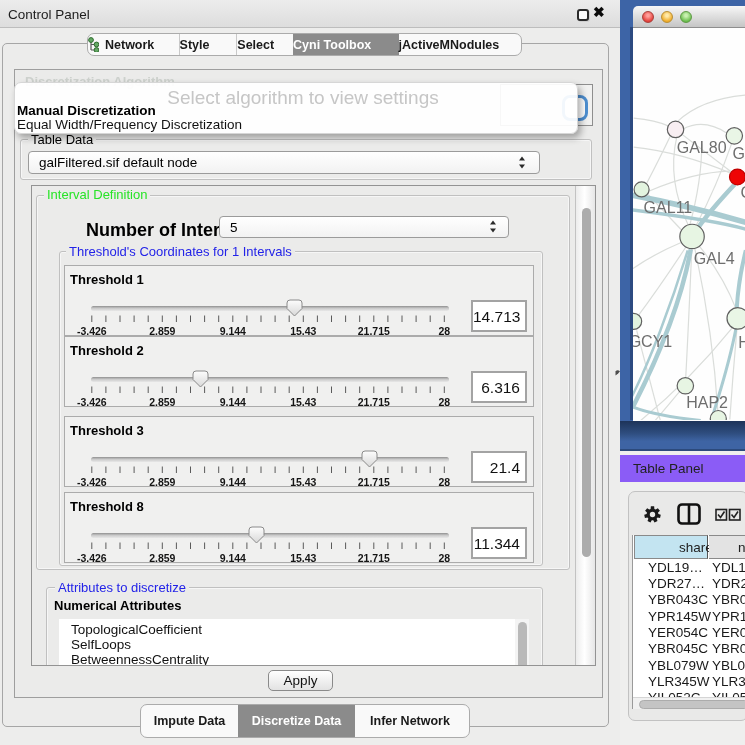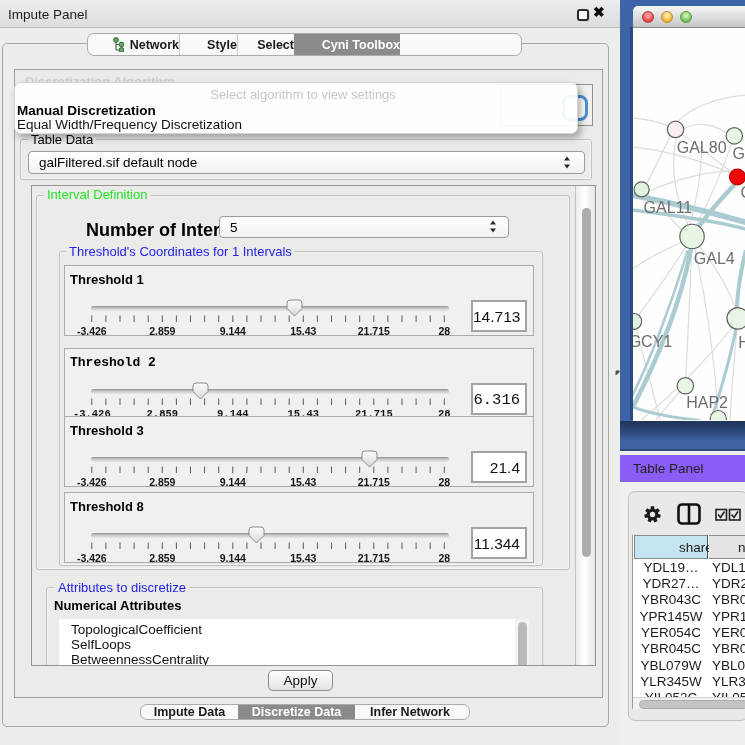--- a/index.html
+++ b/index.html
@@ -13,54 +13,54 @@
 #titlebar .t { position:absolute; left:8px; top:7px; font-size:13.5px; color:#1d1d1d; }
 #icoFloat { position:absolute; left:577px; top:9px; width:12px; height:12px;
   border:2px solid #2a2a2a; border-radius:3px; background:#FBFBFB; box-shadow:1px 1px 0 #cfcfcf; }
 #icoClose { position:absolute; left:593px; top:4px; font-size:14px; font-weight:bold; color:#0a0a0a; }
 
 #outerpanel { left:2px; top:43px; width:607px; height:684px; background:#ECECEB;
   border:1px solid #A6A6A6; border-radius:5px; }
 
 #tabpill { left:87px; top:33px; width:435px; height:23px; background:#F9F9F9;
   border:1px solid #ABABAB; border-radius:7px; display:flex; overflow:hidden; z-index:6; }
-#tabpill .tab { display:flex; align-items:center; justify-content:flex-end;
+#tabpill .tab { display:flex; align-items:center; justify-content:flex-start;
   font-size:12.5px; font-weight:bold; color:#1a1a1a; height:100%; }
 #tabpill .sep { border-left:1px solid #C9C9C9; }
 #tabpill .sel { background:#8B8B8B; color:#FFFFFF; }
 
 #innerpanel { left:14px; top:69px; width:589px; height:629px; background:#EBEBEA;
   border:1px solid #9E9E9E; }
 
 #ghostlabel { left:25px; top:74px; font-size:13px; color:#CDD1CD; font-weight:bold; }
 #bcOuter { left:500px; top:84px; width:93px; height:42px; background:#F1F1F0;
   border:1px solid #8E8E8E; z-index:2; }
 #bcRing { left:562px; top:95px; width:26px; height:26px; background:#fff;
   border:3px solid #4E8FD0; border-radius:8px; z-index:2; }
 
 #popup { left:14px; top:82px; width:564px; height:52px; background:rgba(255,255,255,0.93);
   border:1px solid #D6D6D6; border-radius:7px; box-shadow:3px 4px 7px rgba(0,0,0,0.32); z-index:5; }
 #popup .hint { position:absolute; left:0; right:0; top:4px; text-align:center;
-  font-size:13px; color:#C6C6C6;padding-left:14px; }
+  font-size:19px; color:#C6C6C6;padding-left:14px; }
 #popup .it1 { position:absolute; left:2px; top:20px; font-size:13.5px; font-weight:bold; color:#000; }
 #popup .it2 { position:absolute; left:2px; top:34px; font-size:13.5px; color:#111; }
 
 .group { position:absolute; border:1px solid #C0C0C0; border-radius:3px;
   box-shadow:inset 0 0 0 1px #F6F6F6; }
 .glabel { position:absolute; font-size:13px; background:#ECECEB; padding:0 3px; line-height:13px; }
 
 #gTableData { left:20px; top:139px; width:572px; height:41px; }
 #lTableData { left:28px; top:133px; color:#000; background:#ECECEB; }
 
 .combo { position:absolute; background:linear-gradient(#FFFFFF,#F2F2F2);
   border:1px solid #9B9B9B; border-radius:4px; font-size:13.5px; color:#000; }
 .combo .cv { position:absolute; left:10px; top:3px; }
 .combo svg { position:absolute; }
 
-#comboTable { left:28px; top:151px; width:557px; height:23px; }
+#comboTable { left:28px; top:151px; width:512px; height:23px; }
 
 #scrollpane { left:31px; top:185px; width:565px; height:481px; background:#EBEBEA;
   border:1px solid #939393; overflow:hidden; }
 #spTrack { left:543px; top:0; width:20px; height:479px;
   background:linear-gradient(90deg,#ECECEC,#FFFFFF 45%,#E6E6E6);
   border-left:1px solid #C2C2C2; }
 #spThumb { left:550px; top:22px; width:9px; height:349px; background:#ACACAC; border-radius:5px; }
 
 #gInterval { left:4px; top:9px; width:534px; height:375px; }
 #lInterval { left:12px; top:2px; color:#27E427; background:#EBEBEA; }
@@ -88,21 +88,21 @@
 #lblNumAttr { left:22px; top:412px; font-size:13px; font-weight:bold; color:#000; position:absolute; }
 #attrList { left:27px; top:433px; width:470px; height:47px; background:#fff; }
 #attrList .li { padding-left:12px; font-size:13.5px; line-height:15px; color:#111; }
 #alTrack { left:456px; top:0; width:14px; height:47px; background:#F4F4F4; position:absolute; }
 #alThumb { left:459px; top:3px; width:9px; height:60px; background:#B9B9B9; border-radius:5px; position:absolute; }
 
 #applyBtn { left:268px; top:670px; width:65px; height:21px;
   background:linear-gradient(#FFFFFF,#E2E2E2); border:1px solid #8A8A8A; border-radius:5px;
   font-size:13.5px; color:#111; text-align:center; line-height:19px; z-index:3; }
 
-#botpill { left:140px; top:704px; width:330px; height:16px; background:#F9F9F9;
+#botpill { left:140px; top:704px; width:330px; height:34px; background:#F9F9F9;
   border:1px solid #ABABAB; border-radius:7px; display:flex; overflow:hidden; z-index:6; }
 #botpill .tab { display:flex; align-items:center; justify-content:center;
   font-size:12.5px; font-weight:bold; color:#1a1a1a; height:100%; }
 #botpill .sel { background:#8B8B8B; color:#FFFFFF; }
 
 
 #netwin { left:620px; top:0; width:125px; height:451px; background:#3D64A6; }
 #netshadeL { position:absolute; left:10px; top:27px; width:2.5px; height:393px; background:rgba(18,32,66,0.38); }
 #netbot { position:absolute; left:0; top:421px; width:125px; height:30px;
   background:linear-gradient(#1D3359,#2F4E80 45%,#3E64A4 72%);
@@ -120,52 +120,53 @@
 #tpanel { position:absolute; left:8px; top:40px; width:120px; height:230px;
   background:#E9E9E8; border:1px solid #C2C2C2; border-radius:7px; }
 #ttable { position:absolute; left:3px; top:43px; width:114px; height:174px; background:#fff;
   border-left:1px solid #9A9A9A; }
 .hcell { position:absolute; top:0; height:24px; font-size:13.5px; color:#222; }
 #hc1 { left:1px; width:74px; background:#C3E4F1; border:1px solid #8A8A8A;
   border-right:1px solid #555; text-align:center; line-height:23px;padding-left:44px; }
 #hc2 { left:76px; width:38px; background:#E3E3E3; border-top:1px solid #8A8A8A;
   border-bottom:1px solid #8A8A8A; padding-left:29px; line-height:23px; }
 .trow { position:absolute; left:0; width:114px; height:16.35px; font-size:13.5px; color:#1a1a1a; }
-.trow .c1 { position:absolute; left:1px; width:74px; text-align:center; }
+.trow .c1 { position:absolute; left:15px; width:74px; }
 .trow .c2 { position:absolute; left:79px; white-space:nowrap; }
 #hsb { position:absolute; left:0; top:162px; width:114px; height:12px; background:#F1F1F1;
   border-top:1px solid #D5D5D5; }
 #hsbThumb { position:absolute; left:6px; top:1.5px; width:110px; height:9px;
   background:#C4C4C4; border:1px solid #ACACAC; border-radius:4.5px; }
 </style>
 </head>
 <body>
 
 <div class="abs" id="titlebar">
-  <span class="t">Impute Panel</span>
+  <span class="t">Control Panel</span>
   <div id="icoFloat"></div>
   <div id="icoClose">✖</div>
 </div>
 
 <div class="abs" id="outerpanel"></div>
 
 <div class="abs" id="tabpill">
   <div class="tab" style="width:91px;">
     <svg width="11" height="15" viewBox="0 0 11 15" style="margin-right:6px;">
       <line x1="3" y1="3" x2="3" y2="13" stroke="#5A5A5A" stroke-width="1.2"></line>
       <line x1="3" y1="7.5" x2="8.5" y2="7.5" stroke="#5A5A5A" stroke-width="1.2"></line>
       <line x1="3" y1="13" x2="8.5" y2="13" stroke="#5A5A5A" stroke-width="1.2"></line>
       <circle cx="3" cy="3" r="2.4" fill="#64A964" stroke="#2F6B2F" stroke-width="1"></circle>
       <circle cx="8.5" cy="7.5" r="2.4" fill="#64A964" stroke="#2F6B2F" stroke-width="1"></circle>
       <circle cx="8.5" cy="13" r="2.4" fill="#64A964" stroke="#2F6B2F" stroke-width="1"></circle>
     </svg>
     Network</div>
   <div class="tab sep" style="width:58px;">Style</div>
   <div class="tab sep" style="width:57px;">Select</div>
   <div class="tab sel" style="width:106px;">Cyni Toolbox</div>
+  <div class="tab" style="width:123px;">jActiveMNodules</div>
 </div>
 
 <div class="abs" id="innerpanel"></div>
 <div class="abs" id="ghostlabel">Discretization Algorithm</div>
 <div class="abs" id="bcOuter"></div>
 <div class="abs" id="bcRing"></div>
 
 <div class="abs" id="popup">
   <div class="hint">Select algorithm to view settings</div>
   <div class="it1">Manual Discretization</div>
@@ -241,21 +242,21 @@
         <defs>
           <linearGradient id="tg0" x1="0" y1="0" x2="0" y2="1">
             <stop offset="0" stop-color="#FDFDFD"></stop>
             <stop offset="1" stop-color="#D8D8D8"></stop>
           </linearGradient>
         </defs>
         <path d="M1,4 Q1,1 4,1 L13,1 Q16,1 16,4 L16,9.5 L8.5,17 L1,9.5 Z" fill="url(#tg0)" stroke="#8A8A8A" stroke-width="1"></path>
       </svg>
       <div class="fld">14.713</div>
     </div>
-  <div class="tbox" style="top:162px;font-family:Liberation Mono, monospace;" id="tb2">
+  <div class="tbox" style="top:150px;" id="tb2">
       <div class="tt">Threshold 2</div>
       <div class="track"></div>
       <svg class="ticks" width="356" height="8" viewBox="0 0 356 8">
         <line x1="0.8" y1="0.5" x2="0.8" y2="7" stroke="#5A5A5A" stroke-width="1"></line>
         <line x1="14.9" y1="0.5" x2="14.9" y2="7" stroke="#5A5A5A" stroke-width="1"></line>
         <line x1="29.0" y1="0.5" x2="29.0" y2="7" stroke="#5A5A5A" stroke-width="1"></line>
         <line x1="43.1" y1="0.5" x2="43.1" y2="7" stroke="#5A5A5A" stroke-width="1"></line>
         <line x1="57.2" y1="0.5" x2="57.2" y2="7" stroke="#5A5A5A" stroke-width="1"></line>
         <line x1="71.3" y1="0.5" x2="71.3" y2="7" stroke="#5A5A5A" stroke-width="1"></line>
         <line x1="85.4" y1="0.5" x2="85.4" y2="7" stroke="#5A5A5A" stroke-width="1"></line>

